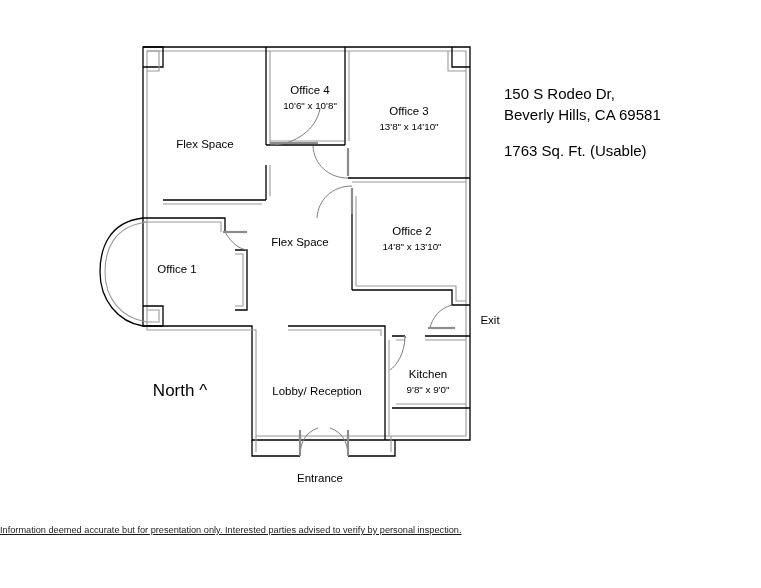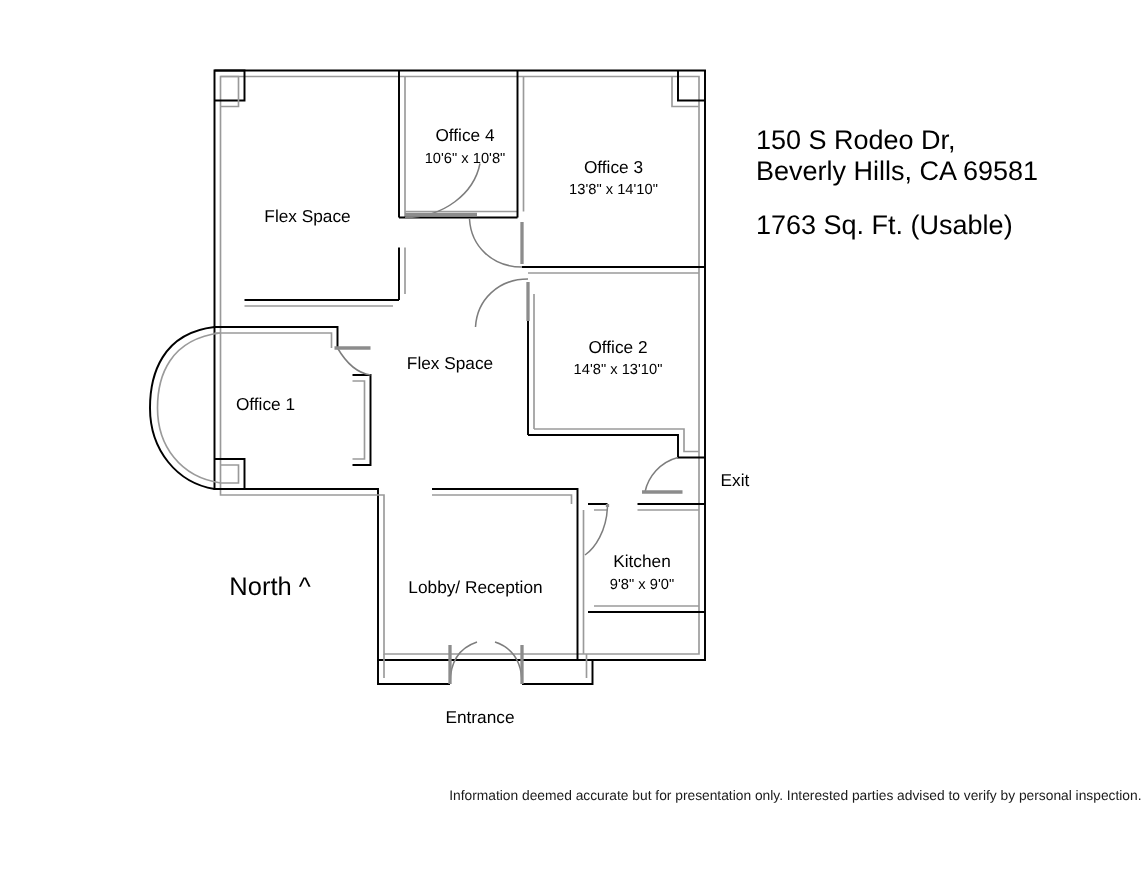--- a/index.html
+++ b/index.html
@@ -84,40 +84,41 @@
     dominant-baseline: middle;
   }
   .info-panel {
     position: absolute;
     left: 504px;
     top: 83px;
     width: 240px;
   }
   .info-line {
     font-family: "Liberation Sans", sans-serif;
-    font-size: 18px;
+    font-size: 15px;
     line-height: 21px;
     color: #000000;
     white-space: nowrap;
   }
   .info-block {
     margin-bottom: 15px;
   }
   .info-block:last-child {
     margin-bottom: 10px;
   }
   .disclaimer {
     position: absolute;
     left: 0;
     top: 525px;
     width: 761px;
-    text-align: right;
+    text-align: left;
     font-family: "Liberation Sans", sans-serif;
     font-size: 9.2px;
     color: #1a1a1a;
+    text-decoration: underline;
   }
 </style>
 </head>
 <body>
 
 <div id="plan-root">
 
   <svg id="floorplan" viewBox="0 0 761 588">
 
     <g>

